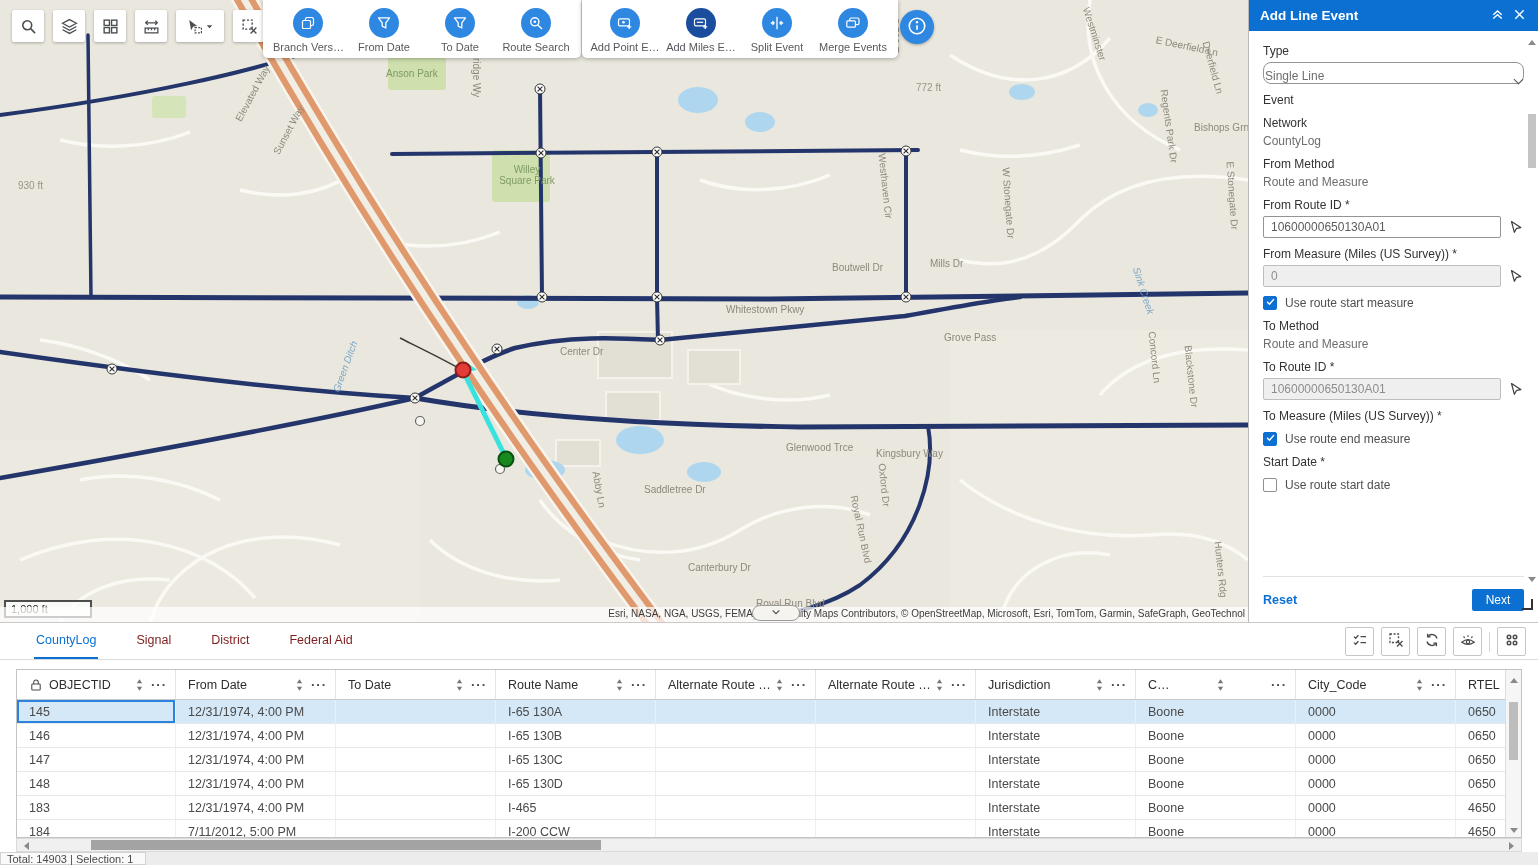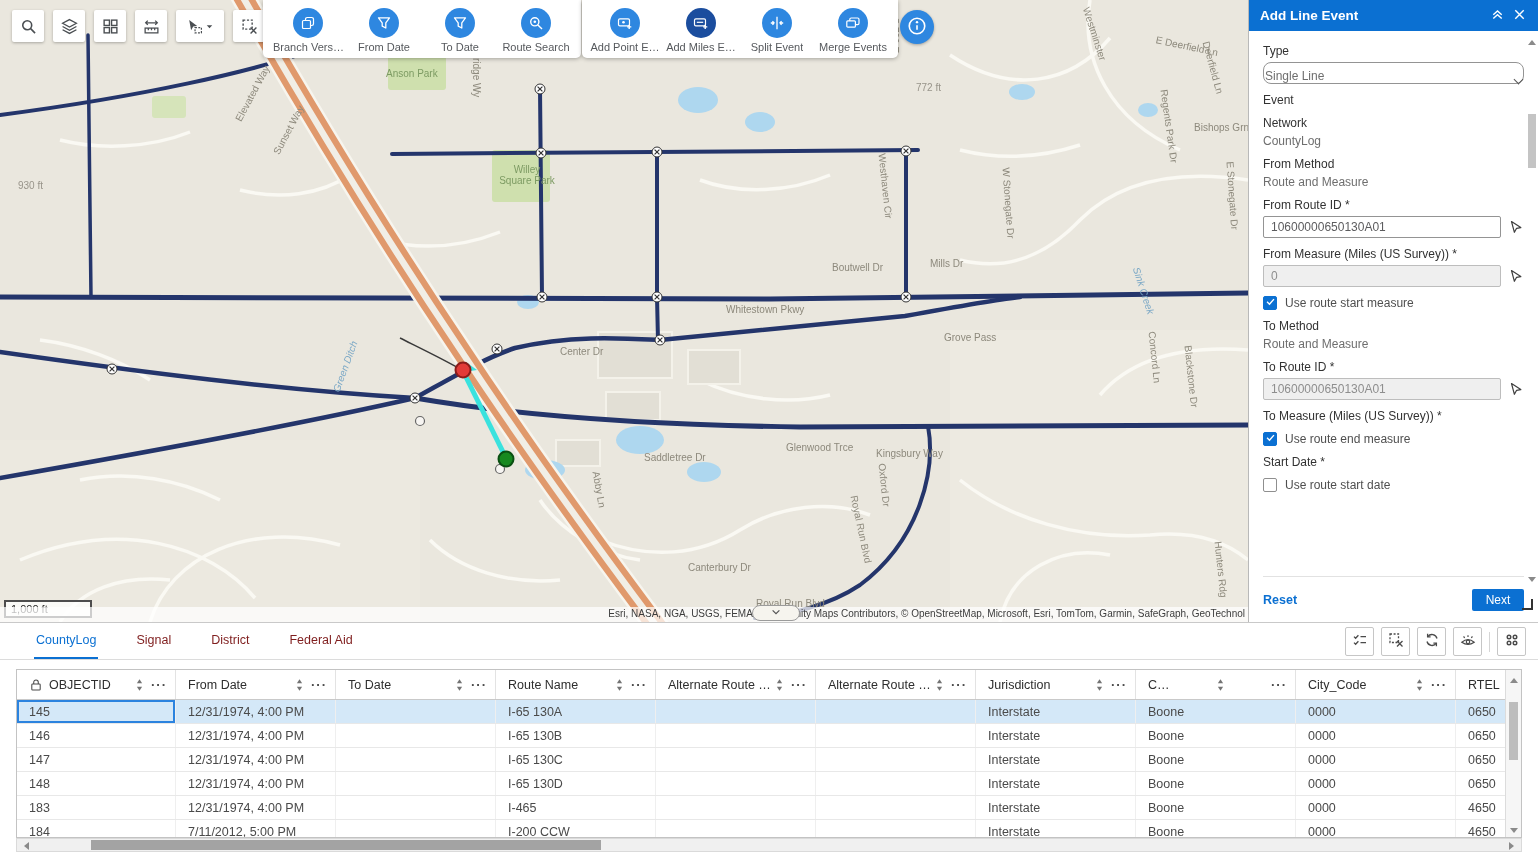--- a/index.html
+++ b/index.html
@@ -260,21 +260,21 @@
       <div class="maplabel" style="left: 726px; top: 304px;">Whitestown Pkwy</div>
       <div class="maplabel" style="left: 944px; top: 332px;">Grove Pass</div>
       <div class="maplabel" style="left: 560px; top: 346px;">Center Dr</div>
       <div class="maplabel" style="left: 1152px; top: 326px; transform: rotate(84deg);">Concord Ln</div>
       <div class="maplabel" style="left: 1188px; top: 340px; transform: rotate(84deg);">Blackstone Dr</div>
       <div class="maplabel water" style="left: 336px; top: 386px; transform: rotate(-70deg);">Green Ditch</div>
       <div class="maplabel" style="left: 876px; top: 448px;">Kingsbury Way</div>
       <div class="maplabel" style="left: 786px; top: 442px;">Glenwood Trce</div>
       <div class="maplabel" style="left: 882px; top: 458px; transform: rotate(84deg);">Oxford Dr</div>
       <div class="maplabel" style="left: 854px; top: 490px; transform: rotate(78deg);">Royal Run Blvd</div>
-      <div class="maplabel" style="left: 644px; top: 452px;">Saddletree Dr</div>
+      <div class="maplabel" style="left: 644px; top: 484px;">Saddletree Dr</div>
       <div class="maplabel" style="left: 596px; top: 466px; transform: rotate(80deg);">Abby Ln</div>
       <div class="maplabel" style="left: 688px; top: 562px;">Canterbury Dr</div>
       <div class="maplabel" style="left: 1218px; top: 536px; transform: rotate(84deg);">Hunters Rdg</div>
       <div class="maplabel" style="left: 756px; top: 598px;">Royal Run Blvd</div>
     </div>
 
   <div class="scalebar"><span>1,000 ft</span></div>
   <div class="attribution">Esri, NASA, NGA, USGS, FEMA | Community Maps Contributors, © OpenStreetMap, Microsoft, Esri, TomTom, Garmin, SafeGraph, GeoTechnol</div>
   <div class="collapse-tab">
       <span><svg viewBox="0 0 16 16">
@@ -790,13 +790,16 @@
       <div class="tri-down"></div>
     </div>
   </div>
 
   <div class="hsb">
     <div class="tri-left"></div>
     <div class="sb-thumb"></div>
     <div class="tri-right"></div>
   </div>
 
+  <div class="statusbar">
+    <span>Total: 14903 | Selection: 1</span>
+  </div>
 </section>
 
 </body></html>

